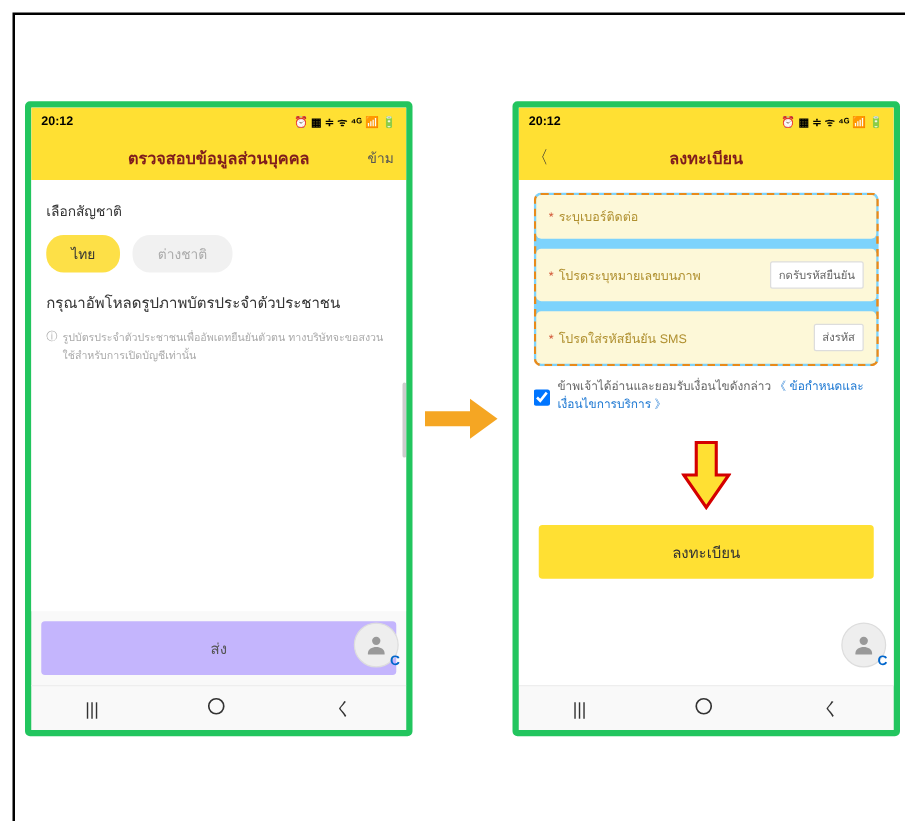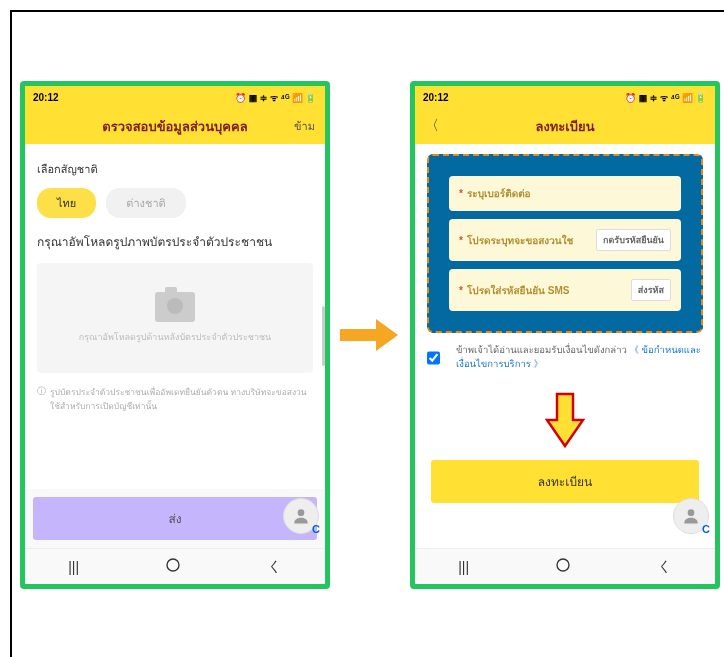--- a/index.html
+++ b/index.html
@@ -25,26 +25,26 @@
   .camera-icon::after { content: ""; position: absolute; top: 6px; left: 12px; width: 16px; height: 16px; background: #bbb; border-radius: 50%; }
   .upload-caption { font-size: 9px; color: #bbb; }
   .info-text { font-size: 8.5px; color: #aaa; margin-top: 6px; display: flex; gap: 4px; }
   .info-text .info-icon { font-size: 9px; }
   .submit-btn { background: #c4b5fd; text-align: center; padding: 12px; font-size: 12px; color: #555; margin: 8px; border-radius: 3px; }
   .navbar { height: 36px; display: flex; justify-content: space-around; align-items: center; font-size: 14px; color: #333; border-top: 1px solid #eee; }
   .avatar { position: absolute; bottom: 50px; right: 6px; width: 36px; height: 36px; border-radius: 50%; background: #eee; display: flex; align-items: center; justify-content: center; font-size: 18px; color: #888; border: 1px solid #ddd; }
   .avatar .c { position: absolute; bottom: -2px; right: -2px; color: #06c; font-weight: bold; font-size: 11px; }
 
   
-  .highlight-box { border: 2px dashed #e88a1a; border-radius: 6px; padding: 20px; background: #0369a1; margin-bottom: 10px; font-weight: bold; }
+  .highlight-box { border: 2px dashed #e88a1a; border-radius: 6px; padding: 0; background: #7dd3fc; margin-bottom: 10px; }
   .field { background: #fdf8d8; border-radius: 4px; padding: 10px; font-size: 10px; color: #b09030; margin-bottom: 8px; display: flex; align-items: center; justify-content: space-between; }
   .field .req { color: #d05030; margin-right: 4px; }
   .field .action { background: #fff; border: 1px solid #ddd; padding: 3px 6px; font-size: 9px; color: #666; border-radius: 2px; }
   .plain-field { background: #f5f5f5; border-radius: 4px; padding: 10px; font-size: 10px; color: #aaa; margin-bottom: 10px; }
-  .consent { display: flex; gap: 16px; font-size: 9.5px; color: #666; line-height: 1.5; margin-bottom: 20px; }
+  .consent { display: flex; gap: 6px; font-size: 9.5px; color: #666; line-height: 1.5; margin-bottom: 20px; }
   .consent input { margin-top: 1px; }
   .consent .link { color: #1976d2; }
   .arrow-down-wrap { display: flex; justify-content: center; margin: 12px 0; }
   .arrow-down-svg { display: block; margin: 0 auto; }
   .register-btn { background: #ffe033; text-align: center; padding: 12px; font-size: 12px; color: #333; border-radius: 3px; margin: 0 4px; }
 
   .between-arrow { flex-shrink: 0; }
   .between-arrow svg { display: block; }
   .scroll-hint { position: absolute; right: 0; top: 220px; width: 3px; height: 60px; background: #ccc; border-radius: 2px; }
 </style>
@@ -62,24 +62,20 @@
       <span class="title">ตรวจสอบข้อมูลส่วนบุคคล</span>
       <span class="skip">ข้าม</span>
     </div>
     <div class="content">
       <div class="section-label">เลือกสัญชาติ</div>
       <div class="pill-row">
         <div class="pill active">ไทย</div>
         <div class="pill inactive">ต่างชาติ</div>
       </div>
       <div class="upload-label">กรุณาอัพโหลดรูปภาพบัตรประจำตัวประชาชน</div>
-      <div class="upload-box">
-        <div class="camera-icon"></div>
-        <div class="upload-caption">กรุณาอัพโหลดรูปด้านหลังบัตรประจำตัวประชาชน</div>
-      </div>
       <div class="info-text">
         <span class="info-icon">ⓘ</span>
         <span>รูปบัตรประจำตัวประชาชนเพื่ออัพเดทยืนยันตัวตน ทางบริษัทจะขอสงวนใช้สำหรับการเปิดบัญชีเท่านั้น</span>
       </div>
     </div>
     <div class="scroll-hint"></div>
     <div class="submit-btn">ส่ง</div>
     <div class="avatar">
       <svg width="20" height="20" viewBox="0 0 24 24" fill="#999">
           <circle cx="12" cy="8" r="4"></circle>
@@ -113,21 +109,21 @@
     <div class="appbar">
       <span class="back">〈</span>
       <span class="title">ลงทะเบียน</span>
     </div>
     <div class="content">
       <div class="highlight-box">
         <div class="field">
           <span><span class="req">*</span><span>ระบุเบอร์ติดต่อ</span></span>
         </div>
         <div class="field">
-          <span><span class="req">*</span><span>โปรดระบุทจะขอสงวนใช</span></span>
+          <span><span class="req">*</span><span>โปรดระบุหมายเลขบนภาพ</span></span>
           <span class="action">กดรับรหัสยืนยัน</span>
         </div>
         <div class="field" style="margin-bottom:0">
           <span><span class="req">*</span><span>โปรดใส่รหัสยืนยัน SMS</span></span>
           <span class="action">ส่งรหัส</span>
         </div>
       </div>
       <div class="consent">
         <input type="checkbox" checked="" style="">
         <span>

